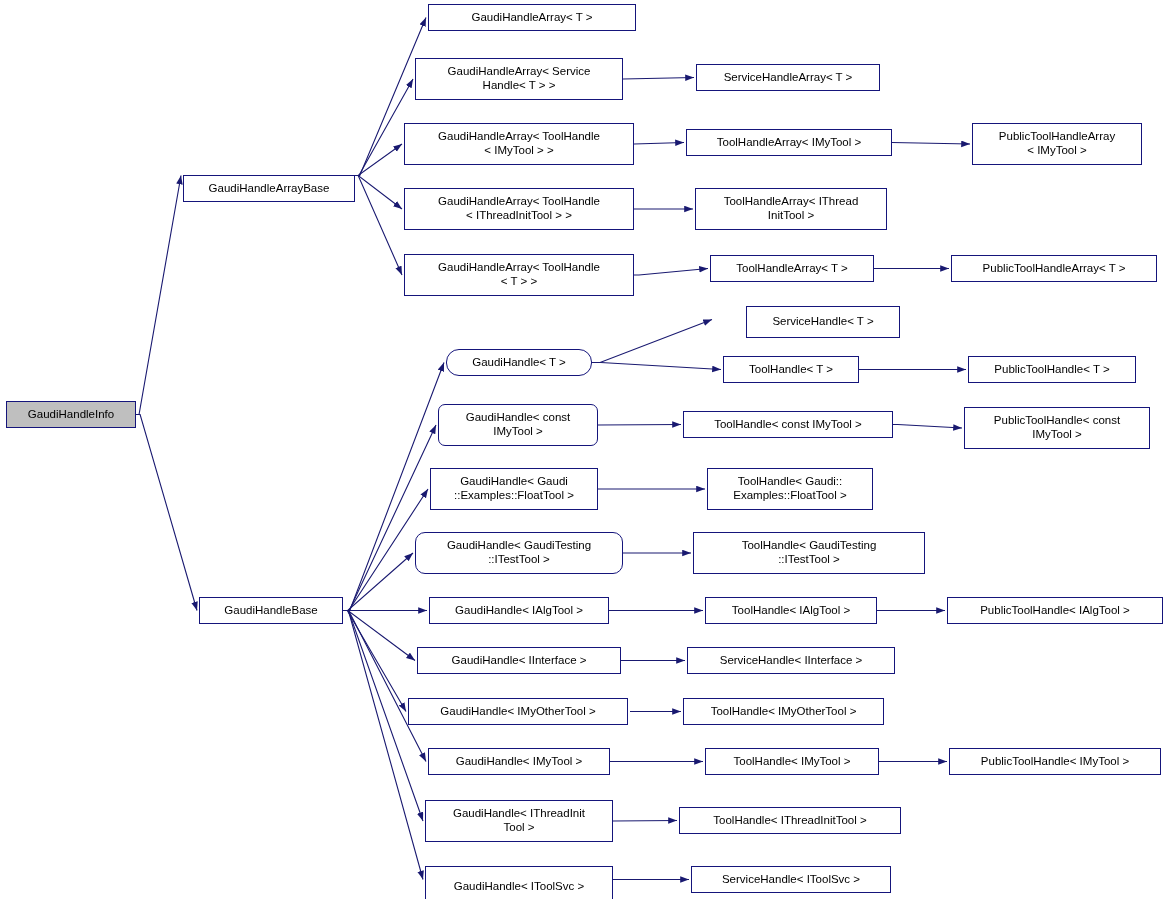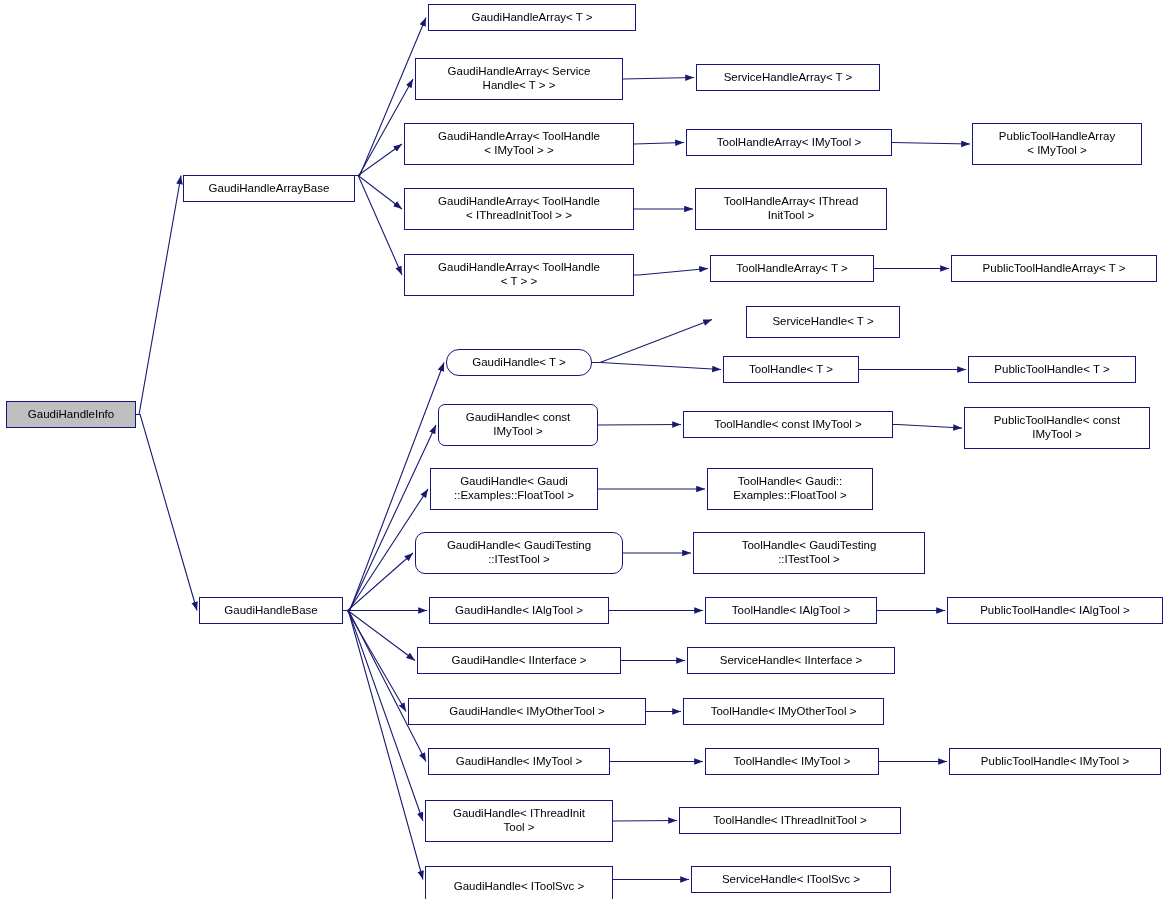--- a/index.html
+++ b/index.html
@@ -115,21 +115,21 @@
       <div class="node" style="left: 199px; top: 597px; width: 144px; height: 27px;">GaudiHandleBase</div>
       <div class="node" style="left: 446px; top: 349px; width: 146px; height: 27px; border-radius: 13px;">GaudiHandle&lt; T &gt;</div>
       <div class="node" style="left: 438px; top: 404px; width: 160px; height: 42px; border-radius: 7px;">GaudiHandle&lt; const
 IMyTool &gt;</div>
       <div class="node" style="left: 430px; top: 468px; width: 168px; height: 42px;">GaudiHandle&lt; Gaudi
 ::Examples::FloatTool &gt;</div>
       <div class="node" style="left: 415px; top: 532px; width: 208px; height: 42px; border-radius: 10px;">GaudiHandle&lt; GaudiTesting
 ::ITestTool &gt;</div>
       <div class="node" style="left: 429px; top: 597px; width: 180px; height: 27px;">GaudiHandle&lt; IAlgTool &gt;</div>
       <div class="node" style="left: 417px; top: 647px; width: 204px; height: 27px;">GaudiHandle&lt; IInterface &gt;</div>
-      <div class="node" style="left: 408px; top: 698px; width: 238px; height: 27px;">GaudiHandle&lt; IMyOtherTool &gt;</div>
+      <div class="node" style="left: 408px; top: 698px; width: 220px; height: 27px;">GaudiHandle&lt; IMyOtherTool &gt;</div>
       <div class="node" style="left: 428px; top: 748px; width: 182px; height: 27px;">GaudiHandle&lt; IMyTool &gt;</div>
       <div class="node" style="left: 425px; top: 800px; width: 188px; height: 42px;">GaudiHandle&lt; IThreadInit
 Tool &gt;</div>
       <div class="node" style="left: 425px; top: 866px; width: 188px; height: 42px;">GaudiHandle&lt; IToolSvc &gt;</div>
       <div class="node" style="left: 714px; top: 306px; width: 154px; height: 32px; margin-left: 32px;">ServiceHandle&lt; T &gt;</div>
       <div class="node" style="left: 723px; top: 356px; width: 136px; height: 27px;">ToolHandle&lt; T &gt;</div>
       <div class="node" style="left: 968px; top: 356px; width: 168px; height: 27px;">PublicToolHandle&lt; T &gt;</div>
       <div class="node" style="left: 683px; top: 411px; width: 210px; height: 27px;">ToolHandle&lt; const IMyTool &gt;</div>
       <div class="node" style="left: 964px; top: 407px; width: 186px; height: 42px;">PublicToolHandle&lt; const
 IMyTool &gt;</div>

